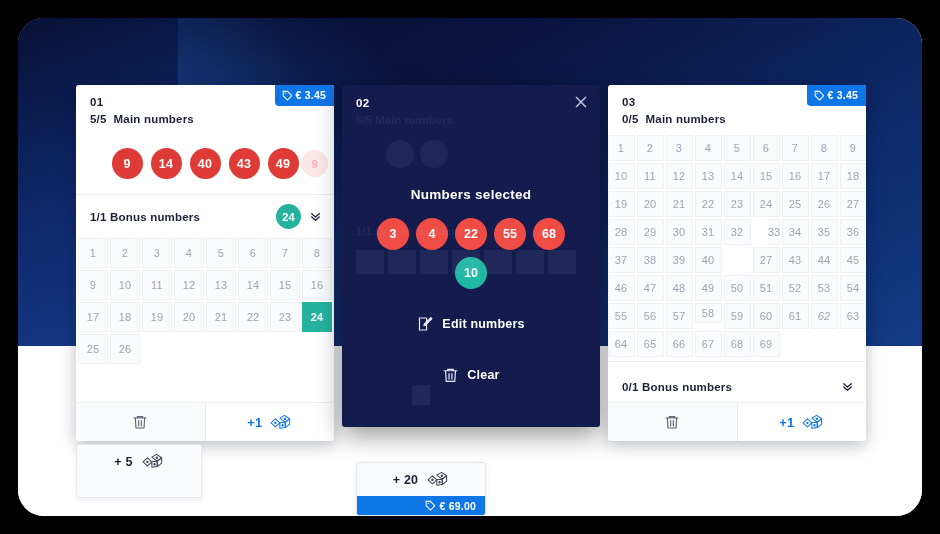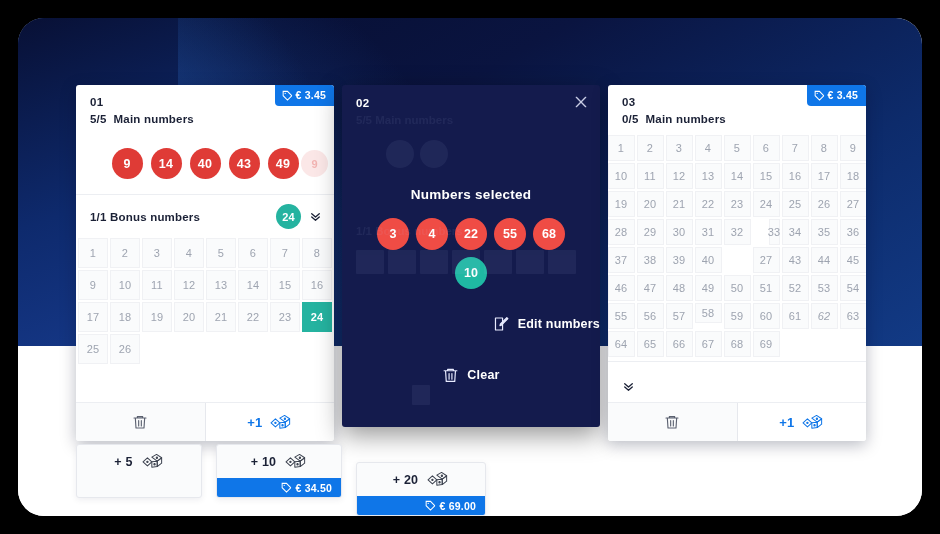--- a/index.html
+++ b/index.html
@@ -165,21 +165,21 @@
     display: flex; align-items: center; justify-content: center;
     font-size: 12.5px; font-weight: 700; color: #fff;
   }
   .m-ball.main { background: #ef4c45; }
   .m-ball.bonus { background: #1fb9a3; }
   .m-bonusrow { display: flex; justify-content: center; margin-top: 7px; }
   .m-action {
     display: flex; align-items: center; justify-content: center; gap: 8px;
     font-size: 12.5px; font-weight: 700; letter-spacing: .2px; color: #fff;
   }
-  .m-edit { margin-top: 26px; justify-content: flex-end; }
+  .m-edit { margin-top: 26px; }
   .m-clear { margin-top: 33px; }
   .m-ico { width: 17px; height: 18px; display: block; }
 
   
   .qp {
     position: absolute;
     background: #fafbfc;
     border: 1px solid #e6e8ed;
     border-radius: 3px;
     overflow: hidden;
@@ -442,20 +442,24 @@
         <div class="cell" style="height: 26px;">68</div>
         <div class="cell" style="height: 26px;">69</div>
         <div class="cell empty" style="height: 26px;"></div>
         <div class="cell empty" style="height: 26px;"></div>
         <div class="cell empty" style="height: 26px;"></div>
       </div>
 
     <div class="divider" style="margin-top:4px;"></div>
 
     <div class="sect-head" style="position:absolute; left:0; right:0; bottom:39px;">
+      <div class="sect-title">
+        <span>0/1</span>
+        <span>Bonus numbers</span>
+      </div>
       <svg class="chev" viewBox="0 0 24 24" fill="none" stroke="#1b2136" stroke-width="2.4" stroke-linecap="round" stroke-linejoin="round">
         <polyline points="5,7 12,13 19,7"></polyline>
           <polyline points="5,13 12,19 19,13"></polyline>
       </svg>
     </div>
 
     <div class="card-foot" style="position:absolute; left:0; right:0; bottom:0;">
       <div class="foot-btn">
         <svg class="trash-ico" viewBox="0 0 24 24" fill="none" stroke="#5b6170" stroke-width="1.7" stroke-linecap="round" stroke-linejoin="round">
           <path d="M3 6h18M8 6V4h8v2M5 6l1 15h12l1-15"></path>
@@ -485,41 +489,20 @@
         <path d="M16 6.5 23 2.5 30.5 7.5 24 12.5z"></path>
         <path d="M24 12.5 30.5 7.5 30.5 15.5 24 20.5z"></path>
         <path d="M16 13.5 24 12.5 24 20.5 16 21.5z"></path>
         <circle cx="9.5" cy="13.5" r="1" fill="#3d4350"></circle>
         <circle cx="23.5" cy="7.5" r="1" fill="#3d4350"></circle>
         <circle cx="20" cy="17" r="1" fill="#3d4350"></circle>
       </svg>
     </div>
   </div>
 
-  <div class="qp" style="left:198px; top:426px; width:126px; height:54px;">
-    <div class="qp-top">
-      <span class="qp-lbl">+ 10</span>
-      <svg class="dice-ico" viewBox="0 0 34 26" fill="none" stroke="#3d4350" stroke-width="1.5" stroke-linejoin="round">
-        <path d="M3 13.5 9.5 7.5 16 13.5 9.5 19.5z"></path>
-        <path d="M16 6.5 23 2.5 30.5 7.5 24 12.5z"></path>
-        <path d="M24 12.5 30.5 7.5 30.5 15.5 24 20.5z"></path>
-        <path d="M16 13.5 24 12.5 24 20.5 16 21.5z"></path>
-        <circle cx="9.5" cy="13.5" r="1" fill="#3d4350"></circle>
-        <circle cx="23.5" cy="7.5" r="1" fill="#3d4350"></circle>
-        <circle cx="20" cy="17" r="1" fill="#3d4350"></circle>
-      </svg>
-    </div>
-    <div class="qp-bot">
-      <svg class="tag-ico" viewBox="0 0 24 24" fill="none" stroke="#fff" stroke-width="2.2">
-        <path d="M20.6 13.4 12 22 2.5 12.5V3h9.5l8.6 8.6a1.3 1.3 0 0 1 0 1.8z"></path>
-        <circle cx="7" cy="7.5" r="1.3" fill="#fff" stroke="none"></circle>
-      </svg>
-      <span>€ 34.50</span>
-    </div>
-  </div>
 
   <div class="qp" style="left:338px; top:444px; width:130px; height:54px;">
     <div class="qp-top">
       <span class="qp-lbl">+ 20</span>
       <svg class="dice-ico" viewBox="0 0 34 26" fill="none" stroke="#3d4350" stroke-width="1.5" stroke-linejoin="round">
         <path d="M3 13.5 9.5 7.5 16 13.5 9.5 19.5z"></path>
         <path d="M16 6.5 23 2.5 30.5 7.5 24 12.5z"></path>
         <path d="M24 12.5 30.5 7.5 30.5 15.5 24 20.5z"></path>
         <path d="M16 13.5 24 12.5 24 20.5 16 21.5z"></path>
         <circle cx="9.5" cy="13.5" r="1" fill="#3d4350"></circle>

